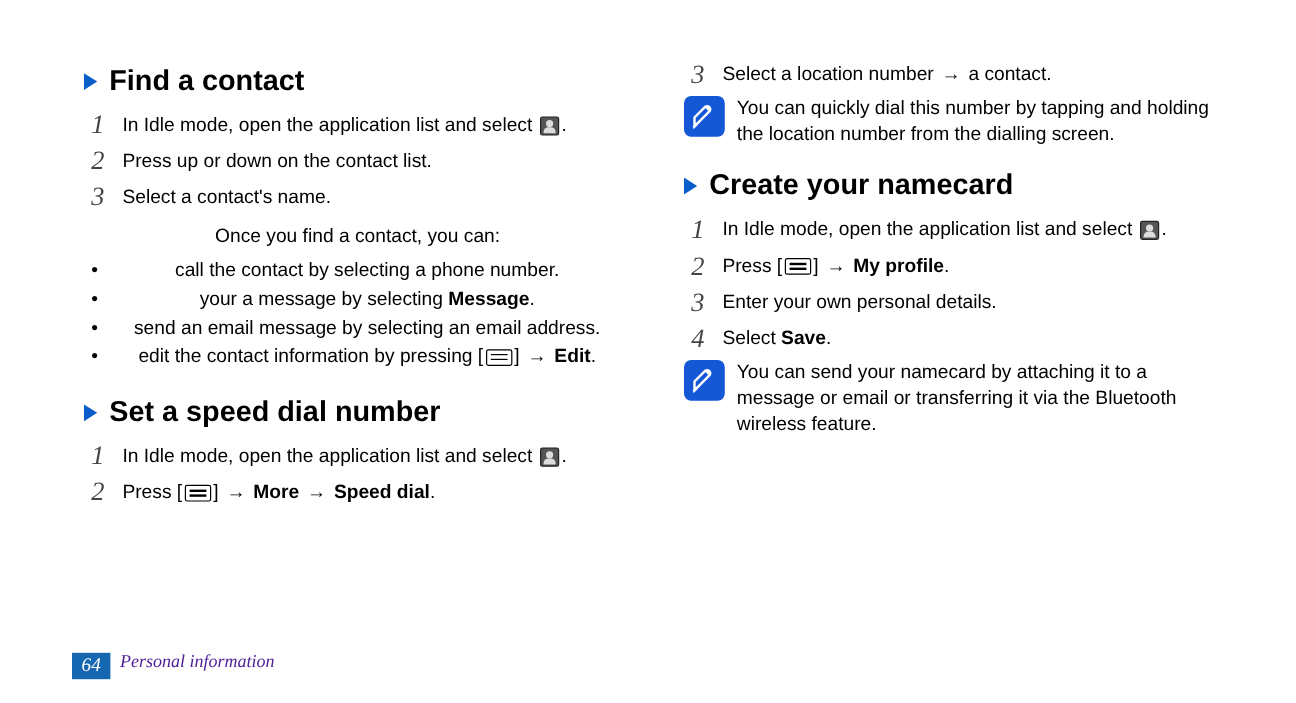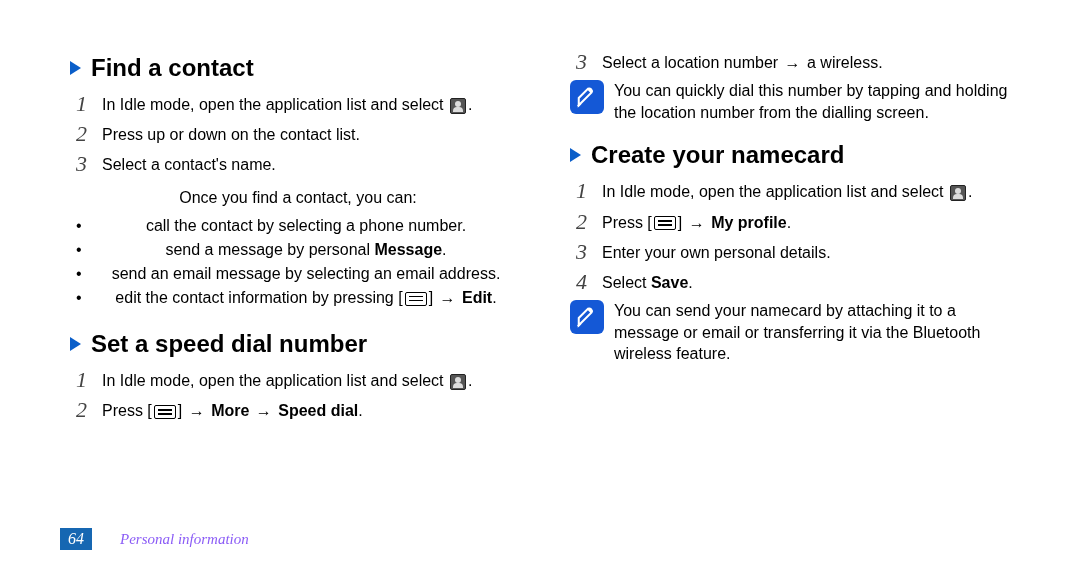--- a/index.html
+++ b/index.html
@@ -138,37 +138,37 @@
   }
   .note-icon svg { width: 22px; height: 22px; }
   .note-text {
     font-size: 16px;
     line-height: 1.35;
     flex: 1;
   }
   .footer {
     position: absolute;
     left: 60px;
-    bottom: 36px;
-    display: flex;
-    align-items: center;
-    gap: 28px;
+    bottom: 20px;
+    display: flex;
+    align-items: flex-start;
+    gap: 8px;
   }
   .pagenum {
     background: #1667b2;
     color: #fff;
     font-style: italic;
     font-family: Georgia, serif;
     font-size: 16px;
     padding: 2px 8px;
   }
   .foot-label {
     font-style: italic;
     font-size: 15px;
-    color: #8b5cf6;
+    color: #4c1d95;
     font-family: Georgia, serif;
   }
 </style>
 </head>
 <body>
 
 <div class="columns">
 
   <div class="col">
 
@@ -197,21 +197,21 @@
       </li>
     </ol>
 
     <p class="para">
       <span>Once you find a contact, you can</span><span>:</span>
     </p>
 
     <ul class="bullets">
       <li>call the contact by selecting a phone number.</li>
       <li>
-        <span>send a message by personal </span><span class="bold">Message</span><span>.</span>
+        <span>your a message by selecting </span><span class="bold">Message</span><span>.</span>
       </li>
       <li>send an email message by selecting an email address.</li>
       <li>
         <span>edit the contact information by pressing [</span><span class="menu-icon"><span class="ln"></span></span><span>] </span><span class="arrow">→</span><span class="bold"> Edit</span><span>.</span>
       </li>
     </ul>
 
     <div class="section-head" style="margin-top:20px">
       <span class="chevron"></span>
       <span class="section-title">Set a speed dial number</span>
@@ -235,21 +235,21 @@
       </li>
     </ol>
   </div>
 
   <div class="col">
 
     <ol class="numlist">
       <li>
         <span class="stepnum">3</span>
         <span class="steptext">
-          <span>Select a location number </span><span class="arrow">→</span><span> a wireless.</span>
+          <span>Select a location number </span><span class="arrow">→</span><span> a contact.</span>
         </span>
       </li>
     </ol>
 
     <div class="note">
       <div class="note-icon">
         <svg viewBox="0 0 24 24">
             <path fill="none" stroke="#fff" stroke-width="2.2" d="M3 21 L17 7 A3 3 0 0 0 13 3 L3 13 Z M13 3 L17 7"></path>
             <line x1="5" y1="19" x2="2" y2="22" stroke="#fff" stroke-width="2.2"></line>
           </svg>

